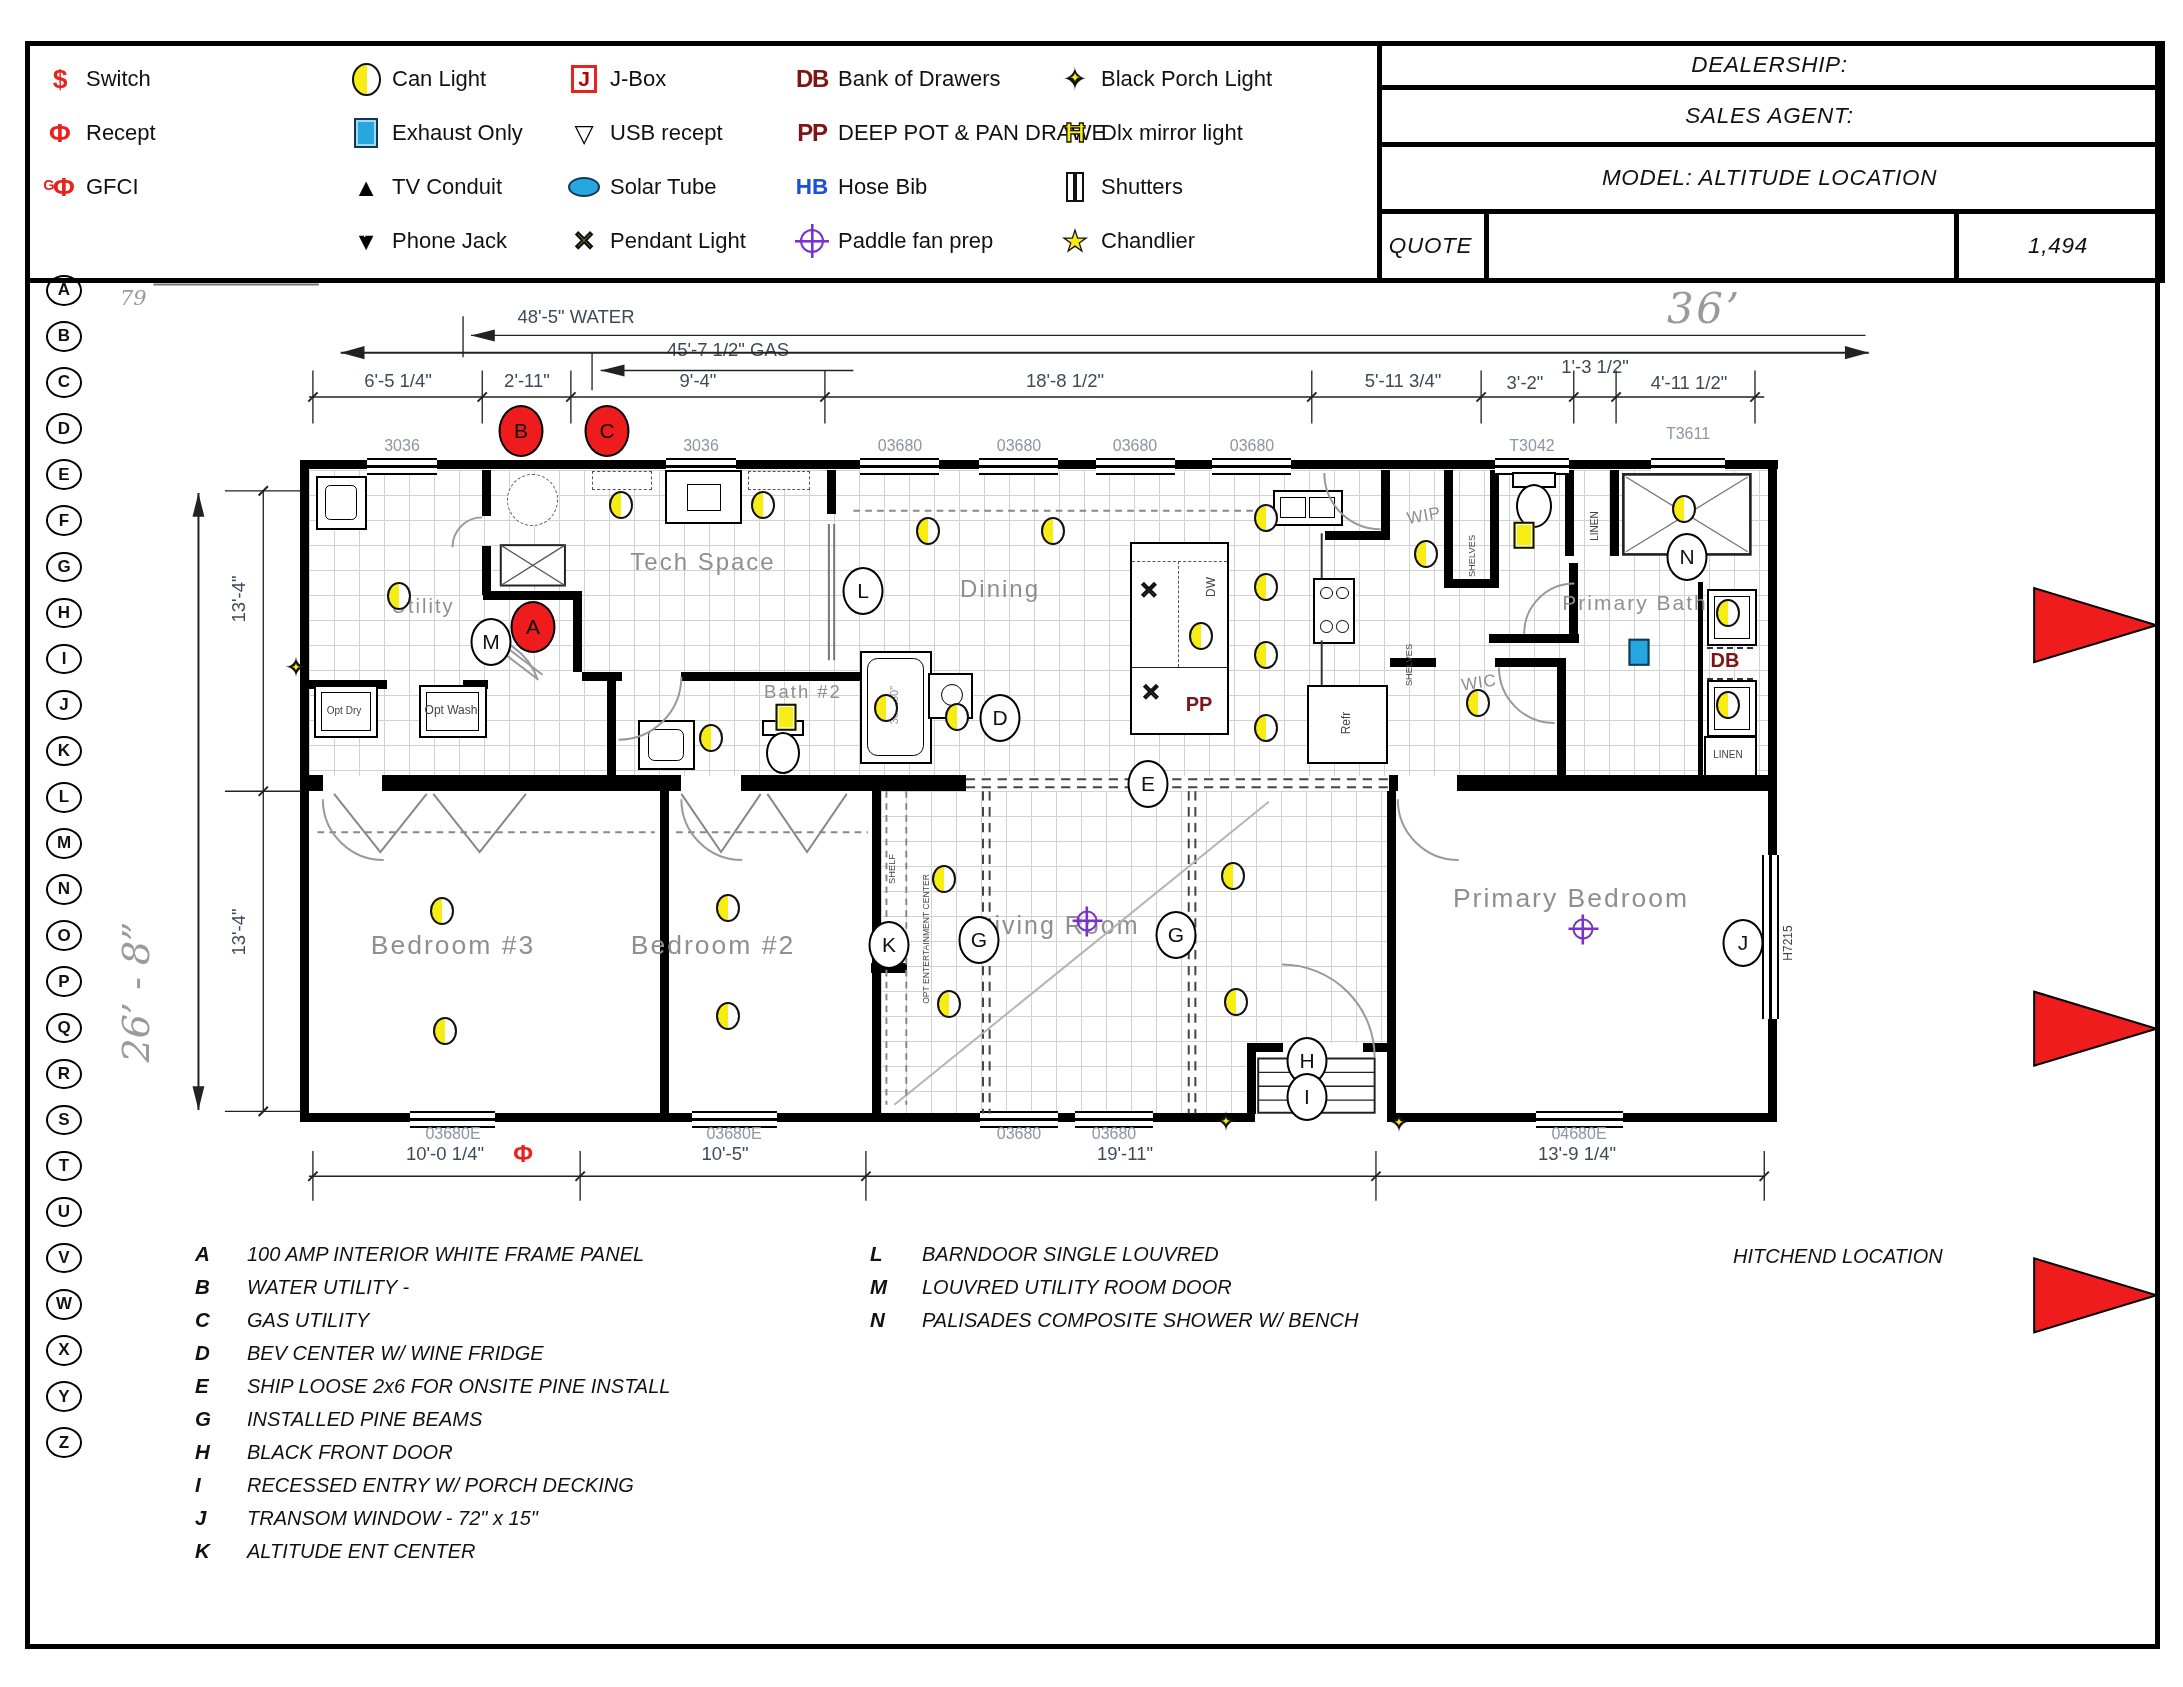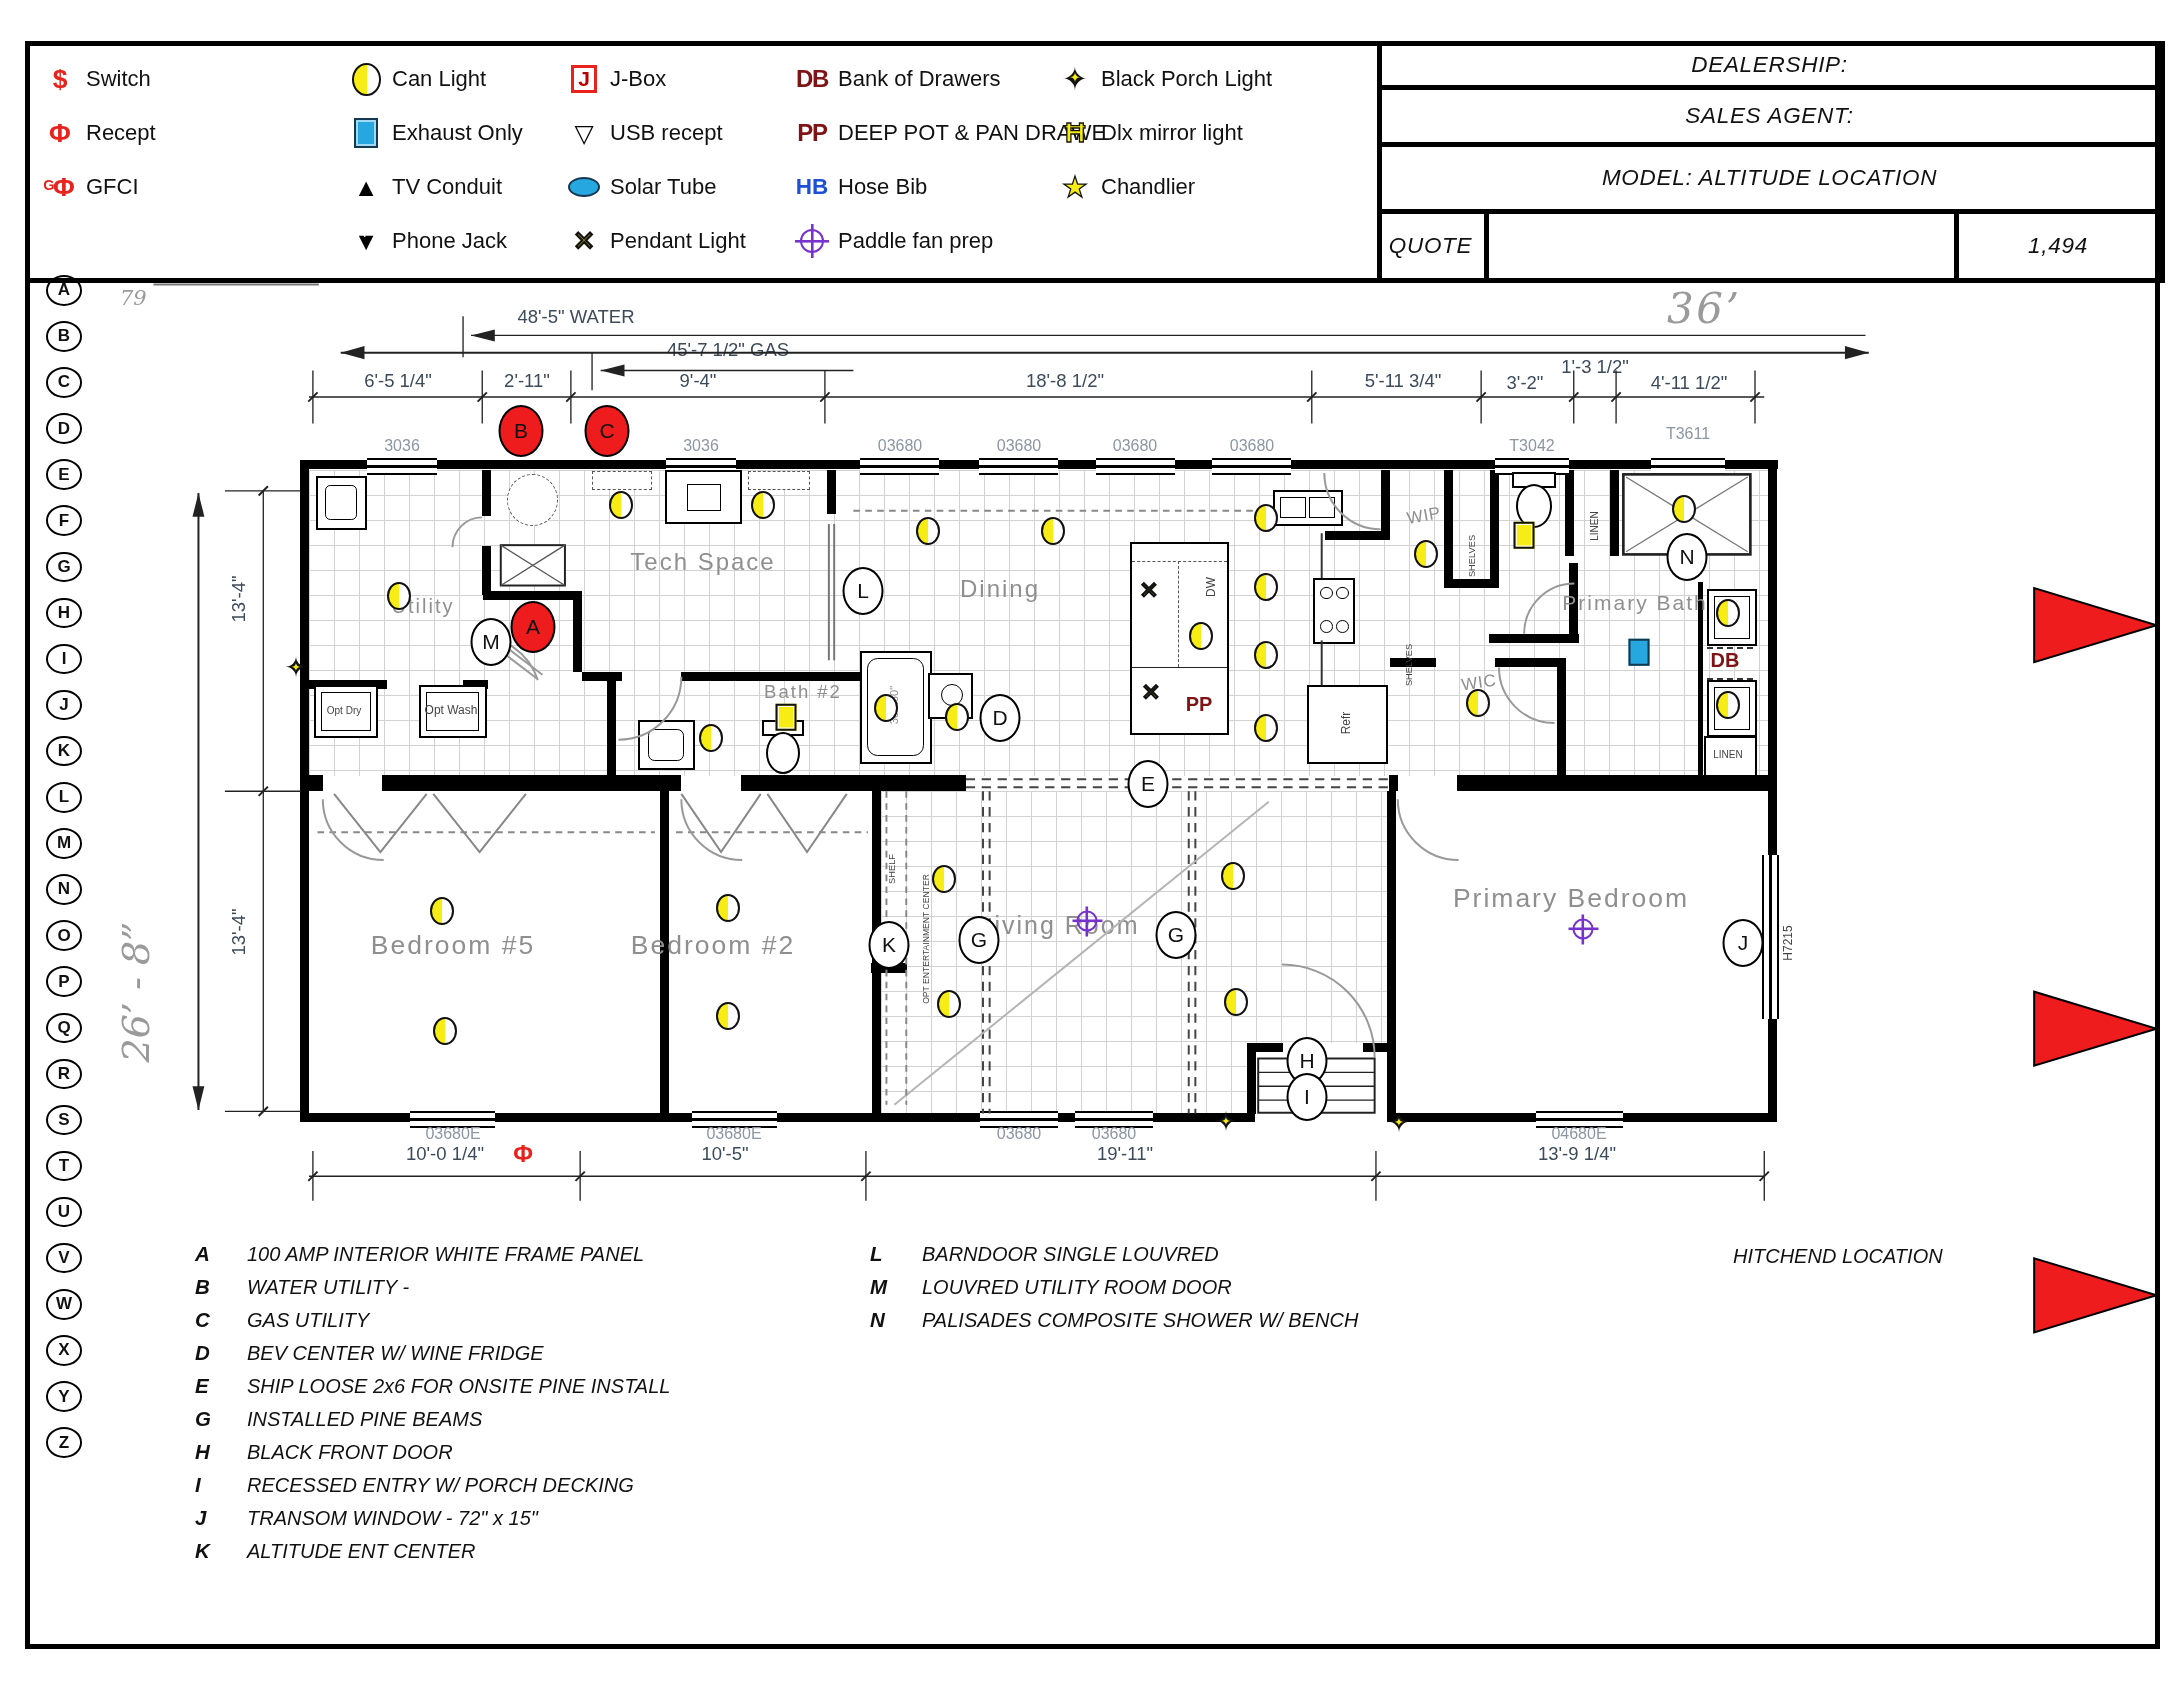--- a/index.html
+++ b/index.html
@@ -206,20 +206,24 @@
         </span>
       <span class="llabel">Black Porch Light</span>
     </div>
       <div class="lrow">
       <span class="licon mirror">
           <i class="g">Ħ</i>
         </span>
       <span class="llabel">Dlx mirror light</span>
     </div>
       <div class="lrow">
+      <span class="licon shutters"></span>
+      <span class="llabel">Shutters</span>
+    </div>
+      <div class="lrow">
       <span class="licon chand">
           <i class="g">★</i>
         </span>
       <span class="llabel">Chandlier</span>
     </div>
     </div>
 </div>
 
 <div class="frame" style="left:1377px;top:41px;width:778px;height:232px"></div>
 <div class="w" style="left:1377px;top:85px;width:783px;height:5.3px"></div>
@@ -559,21 +563,21 @@
     <i class="y">✦</i>
   </span>
 
 <span class="room" style="left:423px;top:606px;font-size:20px">Utility</span>
 <span class="room" style="left:703px;top:562px">Tech Space</span>
 <span class="room" style="left:1000px;top:589px">Dining</span>
 <span class="room" style="left:803px;top:692px;font-size:18.5px">Bath #2</span>
 <span class="room" style="left:1635px;top:603px;font-size:21px">Primary Bath</span>
 <span class="room sm" style="left:1424px;top:516px;transform:translate(-50%,-50%) rotate(-10deg)">WIP</span>
 <span class="room sm" style="left:1479px;top:683px;transform:translate(-50%,-50%) rotate(-8deg)">WIC</span>
-<span class="room" style="left:453px;top:945px;font-size:26.5px">Bedroom #5</span>
+<span class="room" style="left:453px;top:945px;font-size:26.5px">Bedroom #3</span>
 <span class="room" style="left:713px;top:945px;font-size:26.5px">Bedroom #2</span>
 <span class="room" style="left:1059px;top:925px;font-size:25px">Living Room</span>
 <span class="room" style="left:1571px;top:898px;font-size:26.5px">Primary Bedroom</span>
 
 <span class="fx" style="left:533px;top:565px;font-size:9.3px">FURN</span>
 <span class="fx" style="left:344px;top:710px;font-size:10px">Opt Dry</span>
 <span class="fx" style="left:451px;top:710px;font-size:12px">Opt Wash</span>
 <span class="fx vrt" style="left:1211px;top:587px;font-size:12px">DW</span>
 <span class="fx maroon" style="left:1199px;top:704px;font-size:20px;color:#7e1416">PP</span>
 <span class="fx vrt" style="left:1346px;top:723px;font-size:12px">Refr</span>

